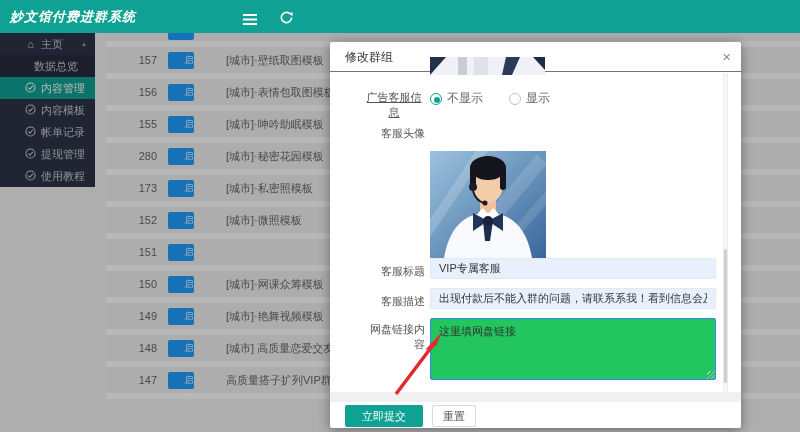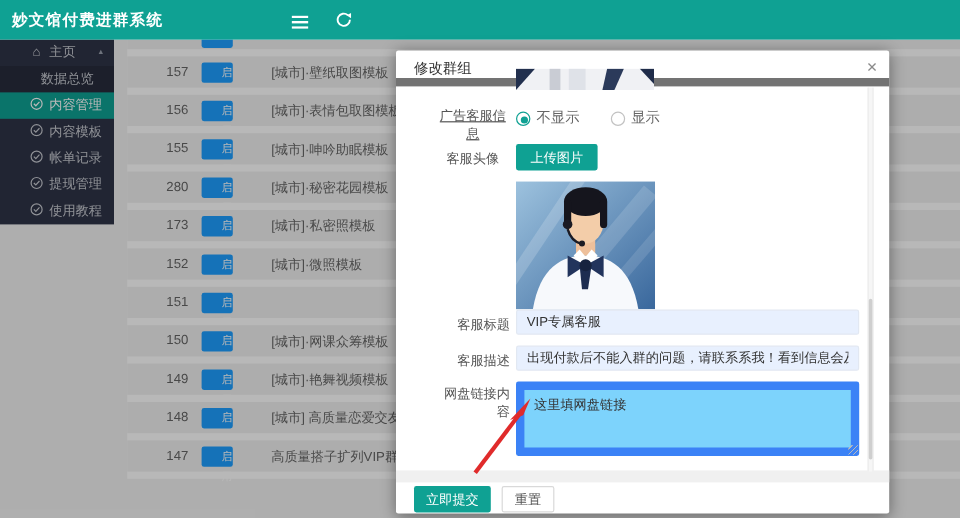--- a/index.html
+++ b/index.html
@@ -1,21 +1,21 @@
 <!DOCTYPE html>
 <html style="--accent: #0fa193; --blue: #1e9fff; --red: #e02b2b;"><head>
 <meta charset="utf-8">
 <style>
   * { margin:0; padding:0; box-sizing:border-box; }
   :root { --accent:#0fa193; --blue:#1e9fff; --red:#e02b2b; }
   body { font-family:"Liberation Sans","DejaVu Sans",sans-serif; background:#888; }
   #root { position:relative; width:800px; height:432px; background:#f2f2f2; overflow:hidden; }
 
   
-  .hdr { position:absolute; left:0; top:0; width:800px; height:33px; background:var(--accent); z-index:6; }
+  .hdr { position:absolute; left:0; top:0; width:800px; height:33px; background:var(--accent); z-index:6;font-style:italic; }
   .hdr-title { position:absolute; left:10px; top:0; line-height:33px; color:#fff; font-size:13px; font-weight:bold; letter-spacing:1px; }
   .hdr-ico { position:absolute; top:11px; cursor:pointer; }
 
   
   .sidebar { position:absolute; left:0; top:33px; width:95px; background:#2f3447; z-index:2; }
   .sb-item { position:relative; height:22px; line-height:22px; padding-left:24px; color:#c6c9d0; font-size:11px; cursor:pointer; white-space:nowrap; }
   .sb-item .ic { display:inline-block; width:13px; margin-right:4px; text-align:center; }
   .sb-item.sub { padding-left:34px; background:#272c3c; }
   .sb-item.active { background:var(--accent); color:#fff; }
   .sb-caret { position:absolute; right:8px; top:0; font-size:6px; color:#9aa0ad; }
@@ -28,40 +28,40 @@
   .trow .num { width:35px; margin-left:16px; text-align:right; font-size:11px; color:#666; }
   .btn-enable { margin-left:11px; width:26px; height:17px; line-height:17px; text-align:center; background:var(--blue); color:#fff; font-size:9px; border:none; border-radius:2px; cursor:pointer; flex:none;padding-left:16px; }
   .trow.partial .btn-enable { position:absolute; left:62px; top:-10px; margin:0; }
   .trow .tname { margin-left:32px; font-size:11px; color:#666; white-space:nowrap; }
 
   
   .overlay { position:absolute; left:0; top:33px; width:800px; height:399px; background:rgba(0,0,0,.28); z-index:5; }
 
   
   .modal { position:absolute; left:330px; top:42px; width:411px; height:386px; background:#fff; border-radius:2px; box-shadow:0 2px 12px rgba(0,0,0,.4); z-index:10; }
-  .m-hdr { position:relative; height:30px; border-bottom:7px solid #737373; }
+  .m-hdr { position:relative; height:30px; border-bottom:1px solid #737373; }
   .m-title { position:absolute; left:15px; top:0; line-height:30px; font-size:12px; color:#333; }
   .m-close { position:absolute; right:10px; top:6px; font-size:15px; color:#8a8a8a; cursor:pointer; line-height:18px; }
   .f-label { position:absolute; width:62px; font-size:11px; color:#555; line-height:15px; text-align:center; }
   .f-label.ra { text-align:right; }
   .radio-grp { position:absolute; left:100px; top:48px; display:flex; align-items:center; font-size:12px; color:#666; }
   .rdo { width:12px; height:12px; border-radius:50%; border:1px solid #c2c2c2; background:#fff; margin-right:5px; position:relative; cursor:pointer; flex:none; }
   .rdo.on { border-color:var(--accent); }
   .rdo.on::after { content:""; position:absolute; left:3px; top:3px; width:6px; height:6px; border-radius:50%; background:var(--accent); }
   .rlabel { margin-right:26px; }
   .btn-upload { position:absolute; left:100px; top:78px; height:22px; padding:0 12px; background:var(--accent); color:#fff; border:none; border-radius:2px; font-size:11px; cursor:pointer; }
   .sliver { position:absolute; left:100px; top:15px; width:115px; height:18px; overflow:hidden; }
   .photo { position:absolute; left:100px; top:109px; width:116px; height:107px; overflow:hidden; }
   .f-input { position:absolute; left:100px; width:286px; height:21px; background:#e8f0fe; border:1px solid #e2e8f2; border-radius:2px; font-size:11px; color:#333; padding:0 8px; font-family:inherit; }
-  .f-ta { position:absolute; left:100px; top:276px; width:286px; height:62px; background:#7dd3fc; border:7px solid #3b82f6; border-radius:2px; font-size:11px; color:#333; padding:5px 8px; font-family:inherit; resize:none; }
+  .f-ta { position:absolute; left:100px; top:276px; width:286px; height:62px; background:#22c55e; border:1px solid #3b82f6; border-radius:2px; font-size:11px; color:#333; padding:5px 8px; font-family:inherit; resize:none; }
   .grip { position:absolute; left:377px; top:329px; width:8px; height:8px; background:repeating-linear-gradient(135deg, transparent 0 2px, #bbb 2px 3px); }
   .arrow { position:absolute; left:58px; top:284px; z-index:3; }
   .m-strip { position:absolute; left:0; top:350px; width:411px; height:10px; background:#f0f0f0; }
   .m-footer { position:absolute; left:15px; top:363px; display:flex; }
-  .btn-submit { height:22px; padding:0 10px; background:var(--accent); color:#fff; border:none; border-radius:2px; font-size:11px; cursor:pointer; }
+  .btn-submit { height:22px; padding:0 17px; background:var(--accent); color:#fff; border:none; border-radius:2px; font-size:11px; cursor:pointer; }
   .btn-reset { height:22px; padding:0 10px; margin-left:9px; background:#fff; color:#555; border:1px solid #d9d9d9; border-radius:2px; font-size:11px; cursor:pointer; }
   .sbar { position:absolute; right:13px; top:31px; width:5px; height:320px; background:#f6f6f6; border-left:1px solid #ececec; border-right:1px solid #ececec; }
   .sbar .thumb { position:absolute; left:0; width:100%; top:55%; height:42%; background:#cfcfcf; border-radius:2px; }
 </style>
 </head>
 <body>
 
 <div id="root">
 
   <div class="hdr">
@@ -213,22 +213,21 @@
     </div>
 
     <div class="f-label" style="left:33px; top:48px;text-decoration:underline;">广告客服信息</div>
     <div class="radio-grp">
       <span class="rdo on"></span>
       <span class="rlabel">不显示</span>
       <span class="rdo"></span>
       <span>显示</span>
     </div>
 
-    <div class="f-label ra" style="left:24px; top:84px;">客服头像</div>
-    <button class="btn-upload">上传图片</button>
+    <div class="f-label ra" style="left:33px; top:84px;">客服头像</div>
 
     <div class="photo">
       <svg width="116" height="107" viewBox="0 0 116 107">
         <defs>
           <linearGradient id="bgblue" x1="0" y1="0" x2="1" y2="1">
             <stop offset="0" stop-color="#9dc2de"></stop>
               <stop offset="1" stop-color="#39679c"></stop>
           </linearGradient>
         </defs>
         <rect width="116" height="107" fill="url(#bgblue)"></rect>

